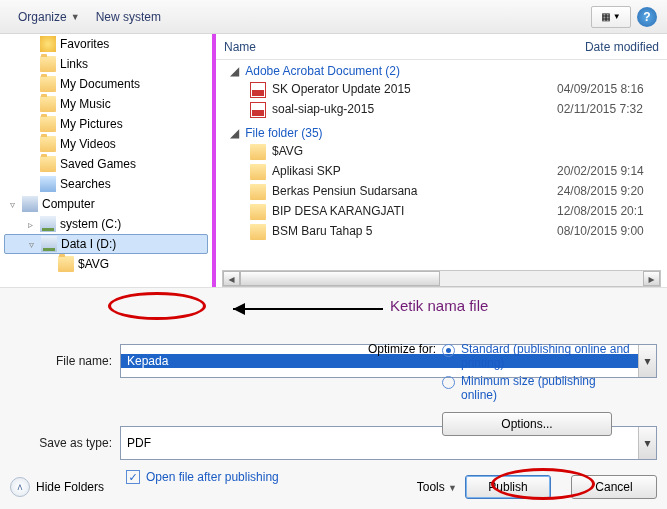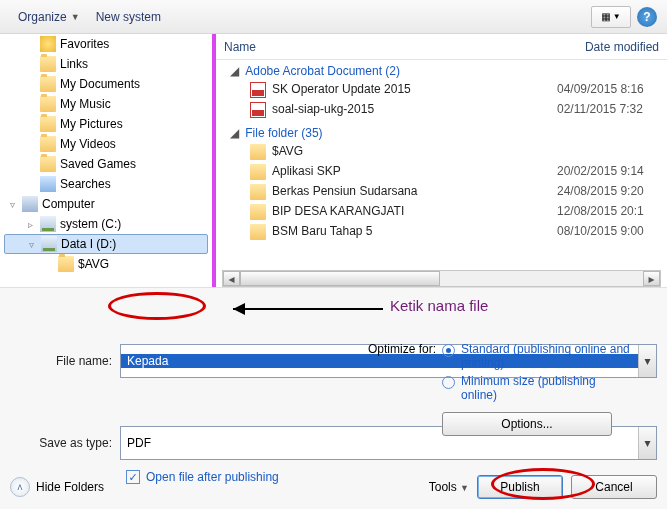--- a/index.html
+++ b/index.html
@@ -247,21 +247,21 @@
   <div class="footer-row">
     <div class="hide-folders">
       <div class="circle-btn">˄</div>
       <span>Hide Folders</span>
     </div>
     <div style="flex:1"></div>
     <span style="margin-right:8px">
       <span>Tools</span>
       <span style="font-size:9px;color:#555"> ▼</span>
     </span>
-    <button class="win-btn primary" style="margin-right:8px">
+    <button class="win-btn primary" style="margin-right:20px">
       <span>Publish</span>
     </button>
     <button class="win-btn">
       <span>Cancel</span>
     </button>
   </div>
 </div>
 
 <div class="anno-oval" style="left:108px;top:292px;width:98px;height:28px;"></div>
 <svg class="anno-arrow" style="left:225px;top:300px;width:160px;height:18px">

